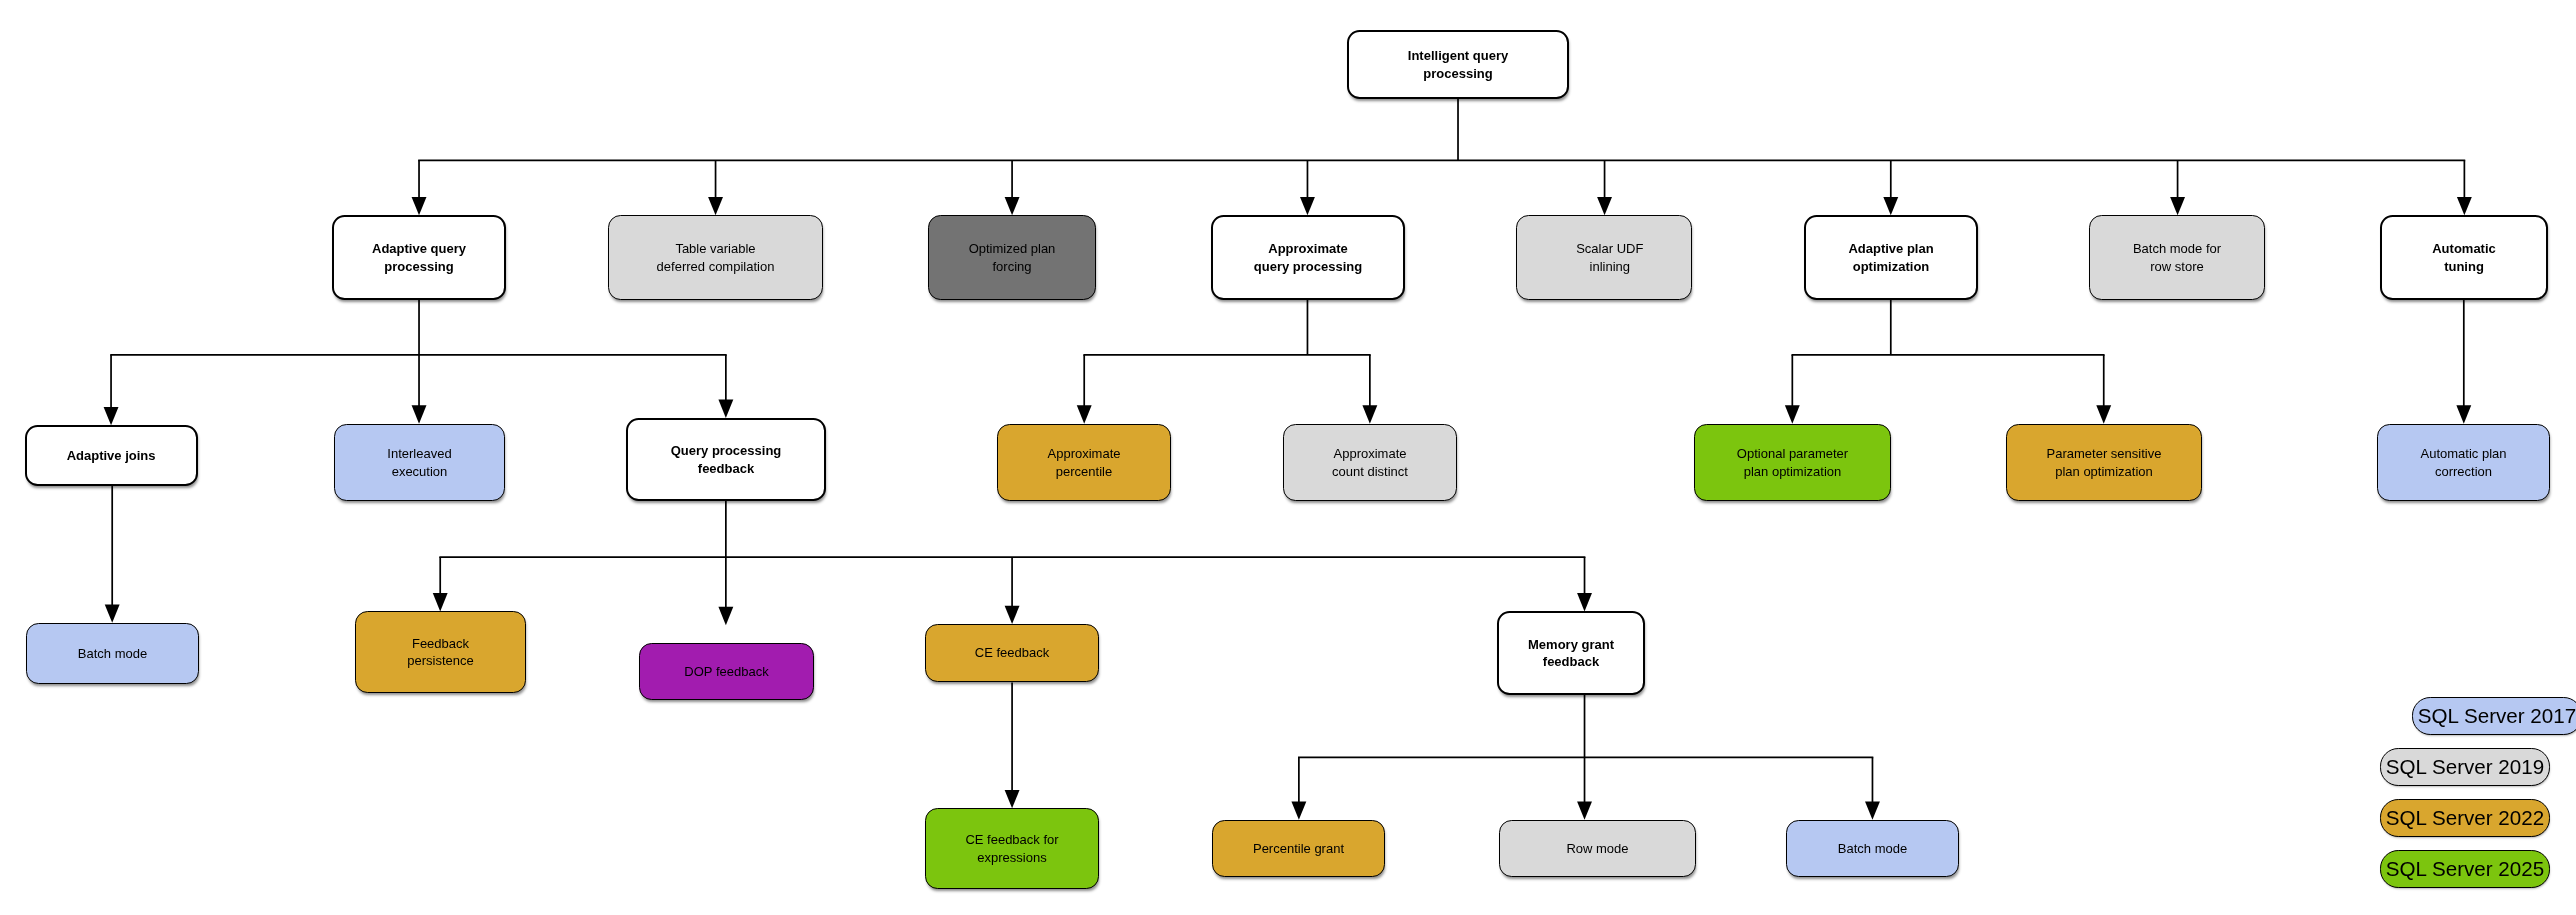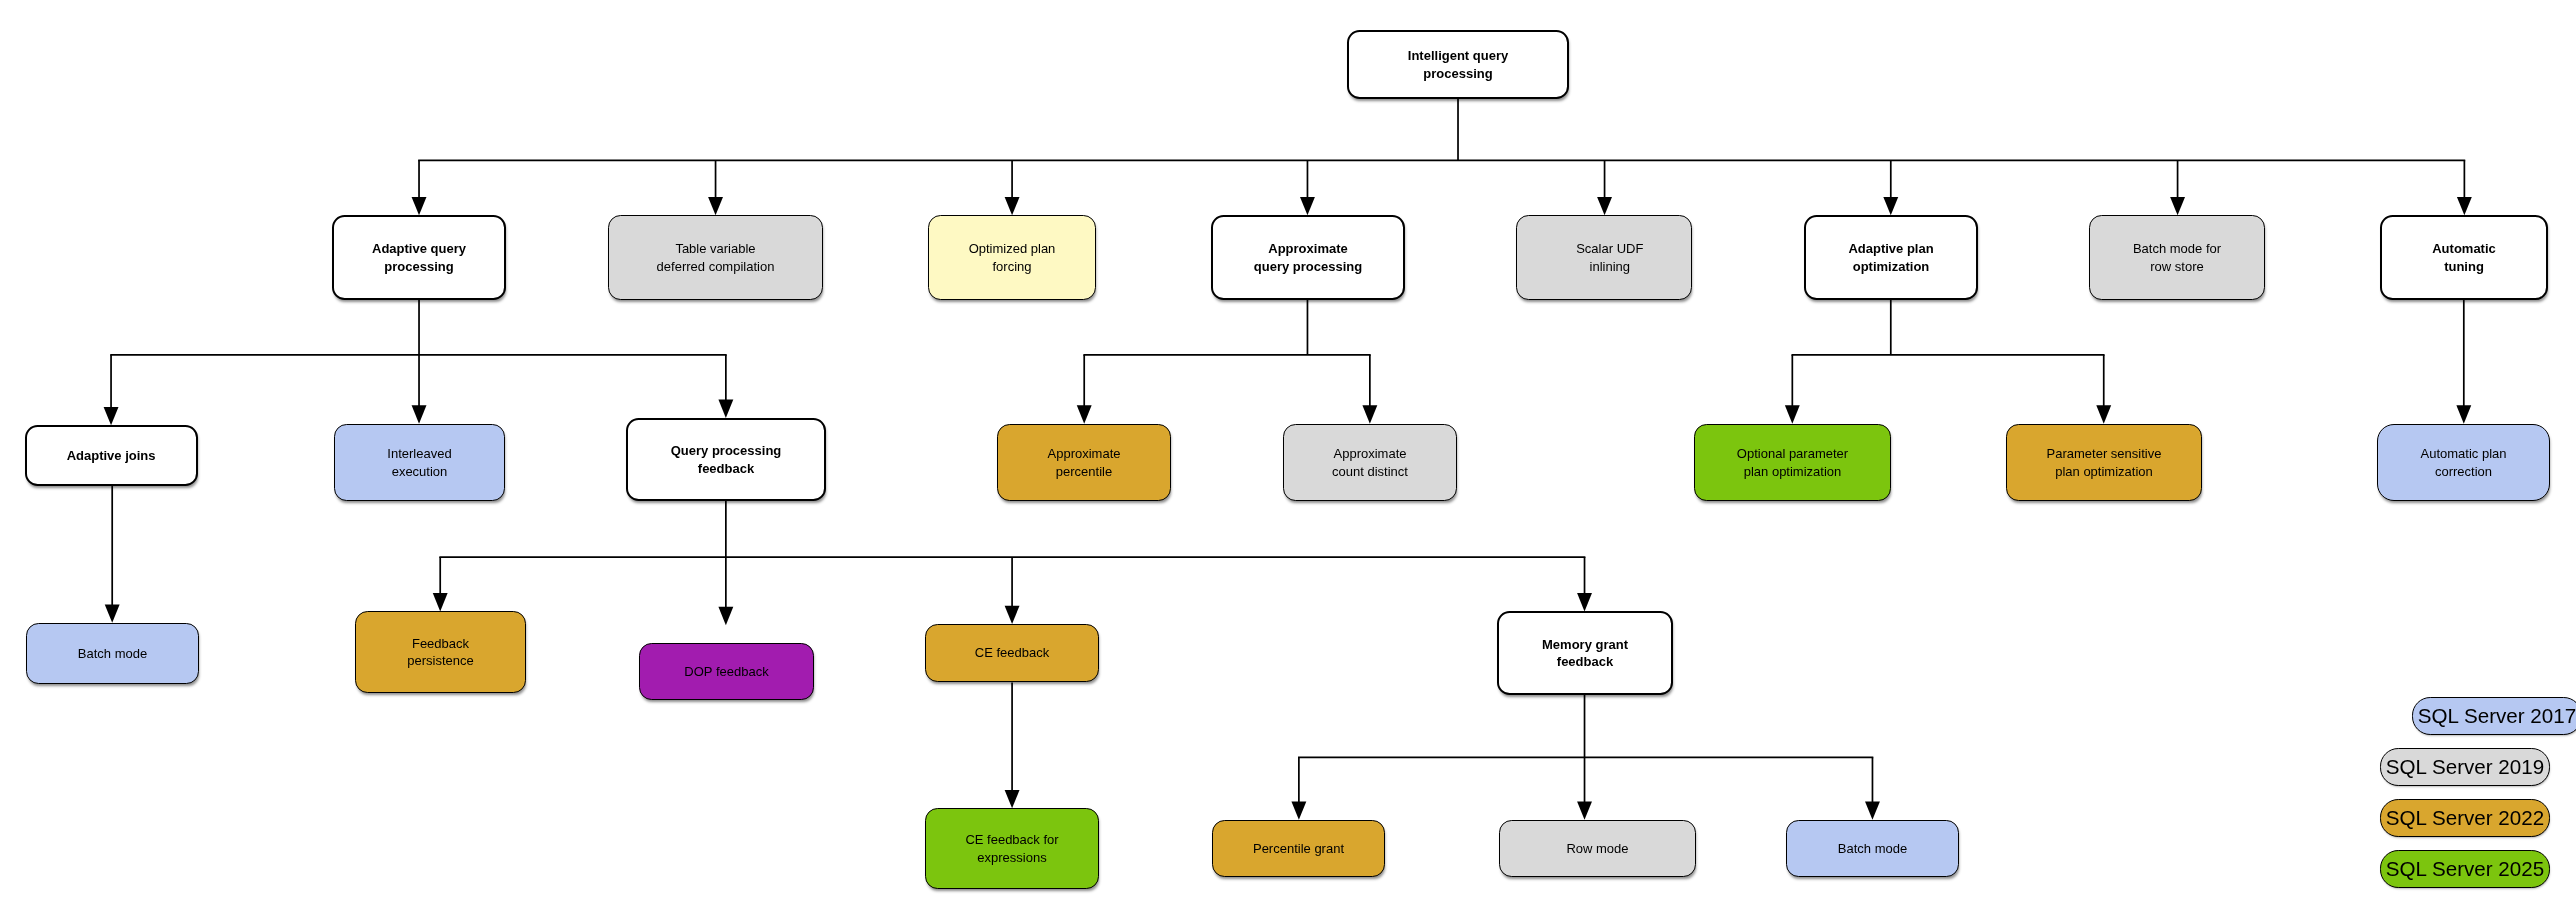--- a/index.html
+++ b/index.html
@@ -136,21 +136,21 @@
         <polygon points="3258,1400 3284,1400 3271,1432" fill="#000000"></polygon>
       </g>
     </svg>
   <div id="nodes-layer">
       <div class="node plain" style="left: 1347px; top: 30px; width: 222px; height: 69px; background-color: rgb(255, 255, 255);">Intelligent query
 processing</div>
       <div class="node plain" style="left: 332px; top: 215px; width: 174px; height: 85px; background-color: rgb(255, 255, 255);">Adaptive query
 processing</div>
       <div class="node colored" style="left: 608px; top: 215px; width: 215px; height: 85px; background-color: rgb(217, 217, 217);">Table variable
 deferred compilation</div>
-      <div class="node colored" style="left: 928px; top: 215px; width: 168px; height: 85px; background-color: #fef9c3;">Optimized plan
+      <div class="node colored" style="left: 928px; top: 215px; width: 168px; height: 85px; background-color: #737373;">Optimized plan
 forcing</div>
       <div class="node plain" style="left: 1211px; top: 215px; width: 194px; height: 85px; background-color: rgb(255, 255, 255);">Approximate
 query processing</div>
       <div class="node colored" style="left: 1516px; top: 215px; width: 176px; height: 85px; background-color: rgb(217, 217, 217); padding-left: 15px;">Scalar UDF
 inlining</div>
       <div class="node plain" style="left: 1804px; top: 215px; width: 174px; height: 85px; background-color: rgb(255, 255, 255);">Adaptive plan
 optimization</div>
       <div class="node colored" style="left: 2089px; top: 215px; width: 176px; height: 85px; background-color: rgb(217, 217, 217);">Batch mode for
 row store</div>
       <div class="node plain" style="left: 2380px; top: 215px; width: 168px; height: 85px; background-color: rgb(255, 255, 255);">Automatic
@@ -161,28 +161,28 @@
       <div class="node plain" style="left: 626px; top: 418px; width: 200px; height: 83px; background-color: rgb(255, 255, 255);">Query processing
 feedback</div>
       <div class="node colored" style="left: 997px; top: 424px; width: 174px; height: 77px; background-color: rgb(217, 166, 46);">Approximate
 percentile</div>
       <div class="node colored" style="left: 1283px; top: 424px; width: 174px; height: 77px; background-color: rgb(217, 217, 217);">Approximate
 count distinct</div>
       <div class="node colored" style="left: 1694px; top: 424px; width: 197px; height: 77px; background-color: rgb(124, 197, 14);">Optional parameter
 plan optimization</div>
       <div class="node colored" style="left: 2006px; top: 424px; width: 196px; height: 77px; background-color: rgb(217, 166, 46);">Parameter sensitive
 plan optimization</div>
-      <div class="node colored" style="left: 2377px; top: 424px; width: 173px; height: 77px; background-color: rgb(182, 200, 242); border-radius: 17px;">Automatic plan
+      <div class="node colored" style="left: 2377px; top: 424px; width: 173px; height: 77px; background-color: rgb(182, 200, 242);">Automatic plan
 correction</div>
       <div class="node colored" style="left: 26px; top: 623px; width: 173px; height: 61px; background-color: rgb(182, 200, 242);">Batch mode</div>
       <div class="node colored" style="left: 355px; top: 611px; width: 171px; height: 82px; background-color: rgb(217, 166, 46);">Feedback
 persistence</div>
       <div class="node colored" style="left: 639px; top: 643px; width: 175px; height: 57px; background-color: #a21caf;">DOP feedback</div>
       <div class="node colored" style="left: 925px; top: 624px; width: 174px; height: 58px; background-color: rgb(217, 166, 46);">CE feedback</div>
-      <div class="node plain" style="left: 1497px; top: 611px; width: 176px; height: 84px; background-color: rgb(255, 255, 255);">Memory grant
+      <div class="node plain" style="left: 1497px; top: 611px; width: 148px; height: 84px; background-color: rgb(255, 255, 255);">Memory grant
 feedback</div>
       <div class="node colored" style="left: 925px; top: 808px; width: 174px; height: 81px; background-color: rgb(124, 197, 14);">CE feedback for
 expressions</div>
       <div class="node colored" style="left: 1212px; top: 820px; width: 173px; height: 57px; background-color: rgb(217, 166, 46);">Percentile grant</div>
       <div class="node colored" style="left: 1499px; top: 820px; width: 197px; height: 57px; background-color: rgb(217, 217, 217);">Row mode</div>
       <div class="node colored" style="left: 1786px; top: 820px; width: 173px; height: 57px; background-color: rgb(182, 200, 242);">Batch mode</div>
     </div>
   <div id="legend-layer">
       <div class="legend-item" style="left: 2380px; top: 697px; width: 170px; height: 38px; background-color: rgb(182, 200, 242); margin-left: 32px;">SQL Server 2017</div>
       <div class="legend-item" style="left: 2380px; top: 748px; width: 170px; height: 38px; background-color: rgb(217, 217, 217);">SQL Server 2019</div>

